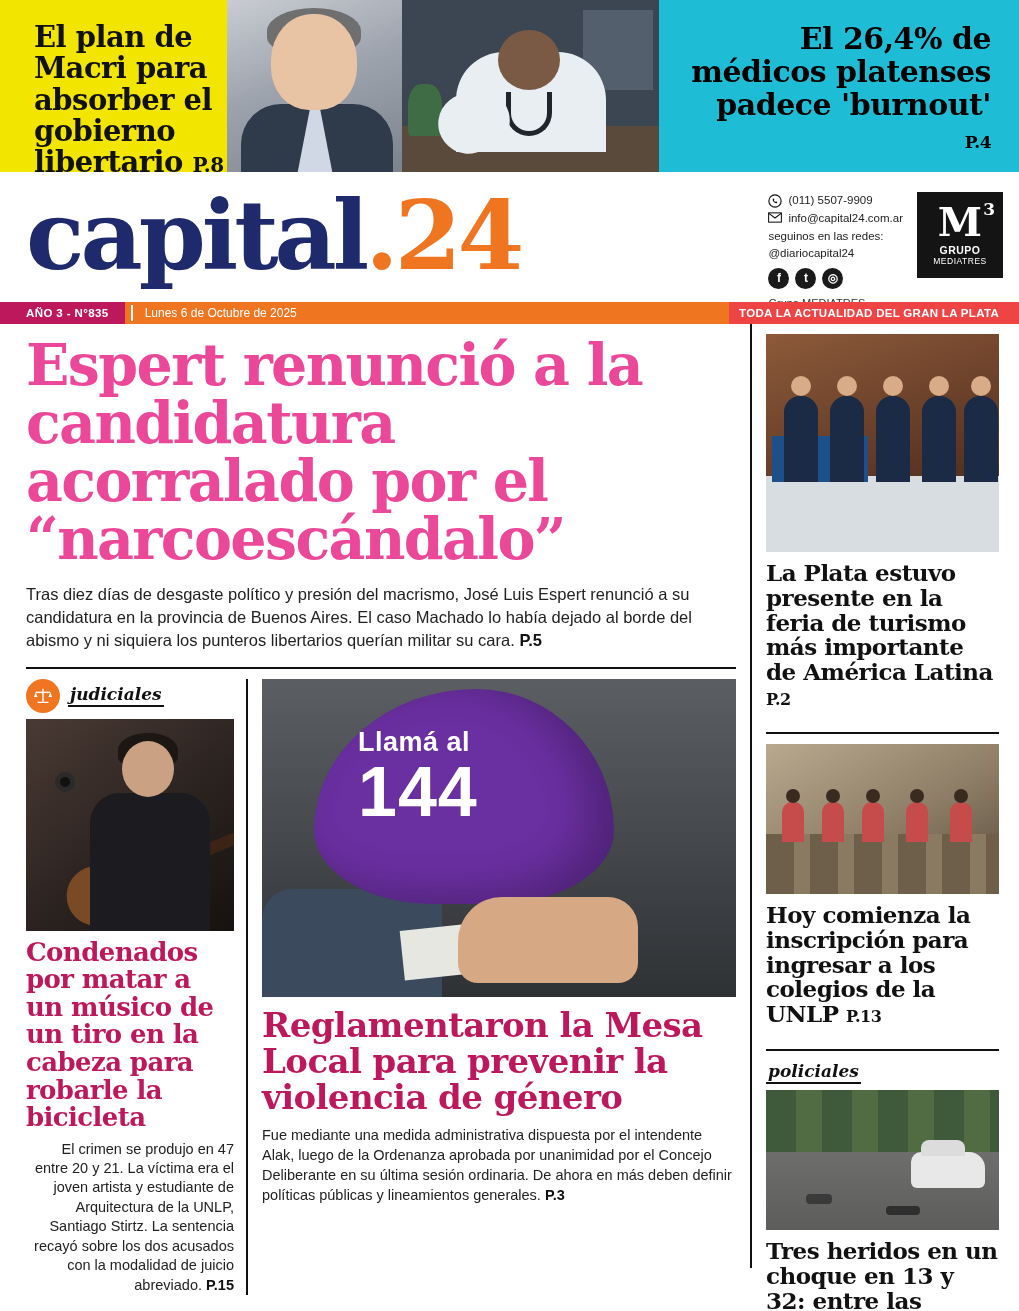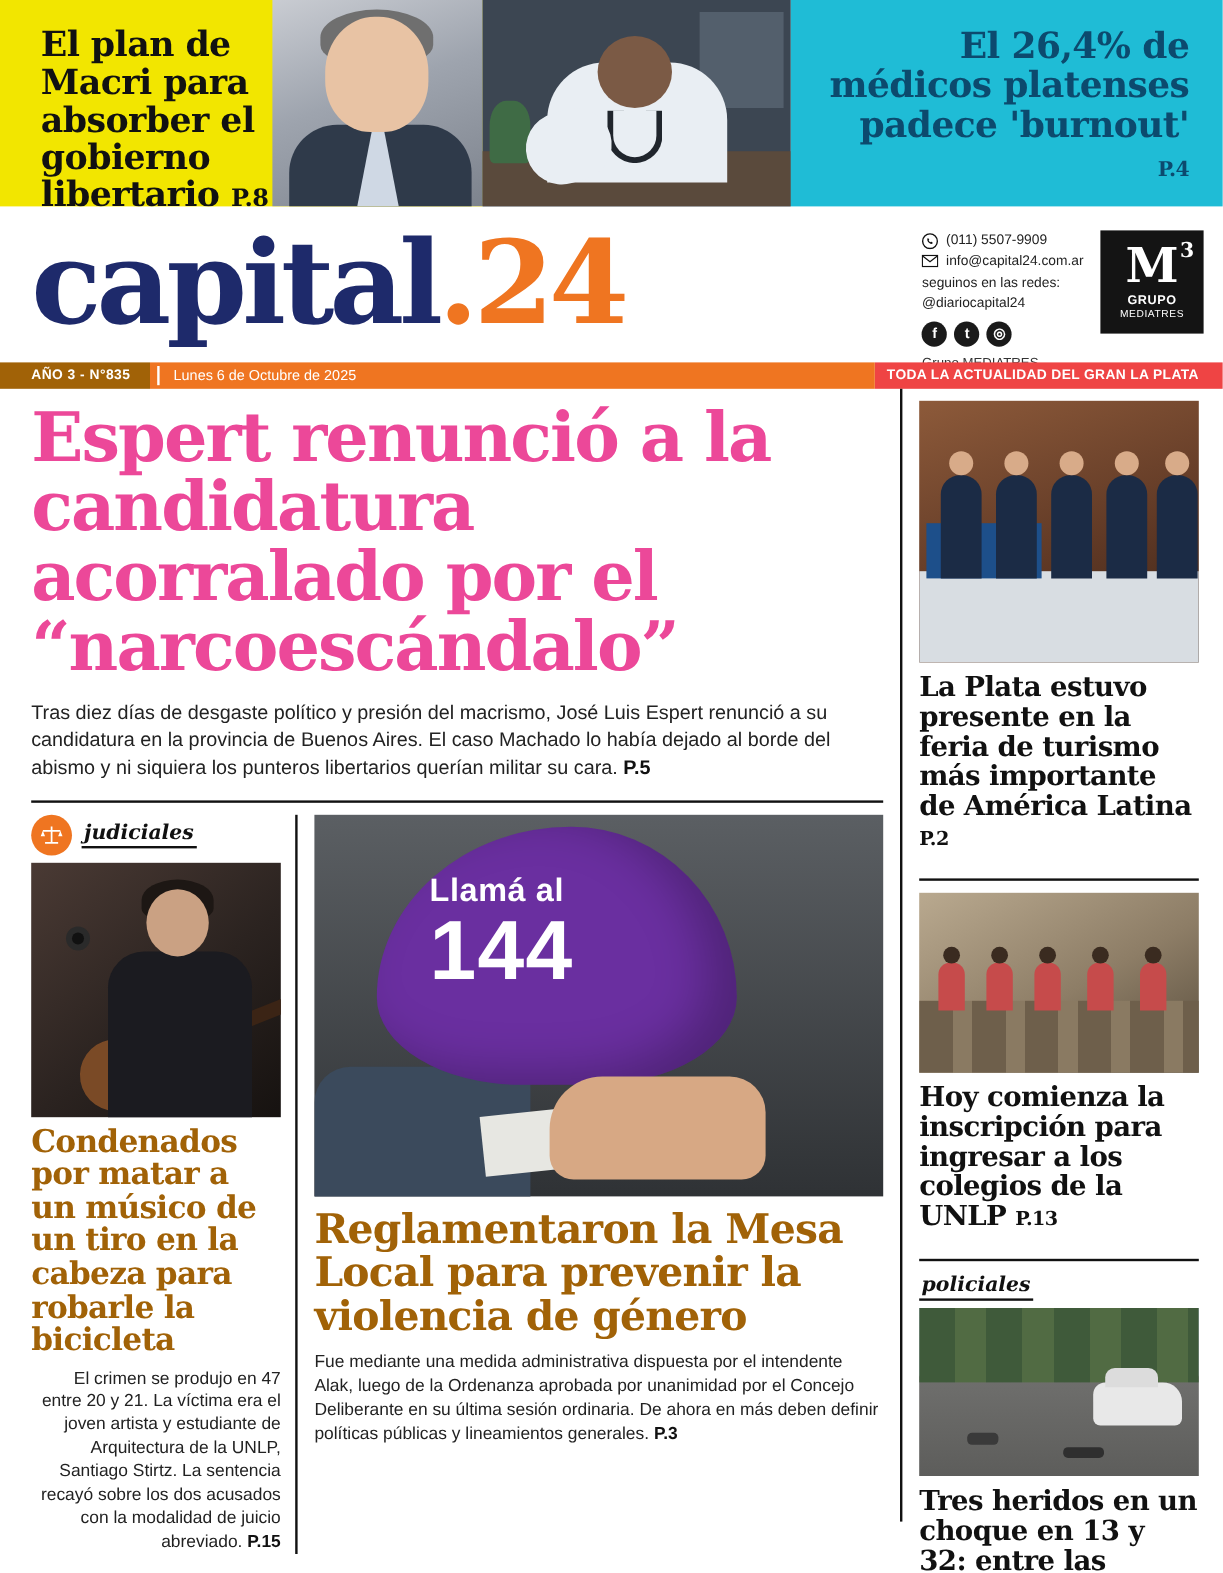--- a/index.html
+++ b/index.html
@@ -50,21 +50,21 @@
   .doc-head { position:absolute; left:96px; top:30px; width:62px; height:60px; border-radius:50%; background:#7b5a45; }
   .doc-arm { position:absolute; left:36px; top:92px; width:72px; height:60px; background:#e9eef3; border-radius:30px; transform:rotate(-16deg); }
   .doc-steth { position:absolute; left:104px; top:92px; width:46px; height:44px; border:5px solid #20252c; border-top:none; border-radius:0 0 28px 28px; }
   .doc-win { position:absolute; right:6px; top:10px; width:70px; height:80px; background:#5d6a78; opacity:.7; }
   .doc-plant { position:absolute; left:6px; top:84px; width:34px; height:52px; background:#3f6b45; border-radius:40% 40% 10% 10%; }
 
   .ts-right { flex:1; background:#1fbcd6; position:relative; }
   .ts-right-text {
     padding:22px 28px 0 32px; text-align:right;
     font-family:"DejaVu Serif", serif; font-weight:bold;
-    font-size:30px; line-height:1.1; color:#0c4a6e; letter-spacing:-0.5px;
+    font-size:30px; line-height:1.1; color:#000000; letter-spacing:-0.5px;
   }
   .ts-right-text .pg { font-size:17px; }
 
   
   .masthead { display:flex; align-items:flex-start; padding:10px 16px 0 26px; height:130px; }
   .logo {
     font-family:"DejaVu Serif", serif; font-weight:bold; font-size:96px; letter-spacing:-4px;
     line-height:1; color:#1e2a6b; padding-top:6px;
   }
   .logo .num { color:#ef7521; }
@@ -80,21 +80,21 @@
   .grupo-label { font-size:11px; color:#333; margin-top:6px; }
   .m3 { width:86px; height:86px; background:#141414; color:#fff; display:flex; flex-direction:column;
         align-items:center; justify-content:center; }
   .m3 .m { font-family:"DejaVu Serif", serif; font-weight:bold; font-size:40px; line-height:.9; position:relative; }
   .m3 .m sup { font-size:17px; position:absolute; top:-2px; right:-13px; }
   .m3 .g1 { font-size:10.5px; font-weight:bold; letter-spacing:.5px; margin-top:4px; }
   .m3 .g2 { font-size:8.5px; letter-spacing:.5px; }
 
   
   .bar { display:flex; align-items:stretch; height:22px; font-size:11.5px; font-weight:bold; }
-  .bar-left { background:#a16207; color:#fff; padding:0 16px 0 26px; display:flex; align-items:center; letter-spacing:.4px; }
+  .bar-left { background:#be185d; color:#fff; padding:0 16px 0 26px; display:flex; align-items:center; letter-spacing:.4px; }
   .bar-mid { background:#ef7521; color:#fff; flex:1; display:flex; align-items:center; padding-left:20px;
              font-weight:normal; font-size:12px; position:relative; }
   .bar-mid:before { content:""; position:absolute; left:6px; top:3px; bottom:3px; width:2px; background:#fff; }
   .bar-right { background:#ef4444; color:#fff; display:flex; align-items:center; padding:0 20px 0 10px; letter-spacing:.3px; }
 
   
   .main { display:flex; padding:0 0 0 0; height:944px; }
   .col-left { width:750px; padding:10px 14px 0 26px; }
   .col-right { width:269px; border-left:2px solid #111; padding:10px 20px 0 14px; }
 
@@ -141,21 +141,21 @@
     border-radius:54% 46% 40% 40% / 66% 66% 34% 34%;
     box-shadow: inset -24px -10px 40px rgba(0,0,0,.25);
   }
   .cap-txt1 { position:absolute; left:96px; top:48px; color:#fff; font-weight:bold; font-size:27px; letter-spacing:.5px; }
   .cap-txt2 { position:absolute; left:96px; top:78px; color:#fff; font-weight:bold; font-size:70px; letter-spacing:1px; line-height:1;text-align:center; }
   .cap-hand { position:absolute; left:196px; top:218px; width:180px; height:86px; background:#d7a884; border-radius:44px 30px 20px 20px; }
   .cap-paper { position:absolute; left:140px; top:246px; width:110px; height:50px; background:#e7e7e2; transform:rotate(-6deg); }
   .cap-arm { position:absolute; left:0; top:210px; width:180px; height:110px; background:#3b4a5c; border-radius:30px 0 0 0; }
 
   .sub-head {
-    font-family:"DejaVu Serif", serif; font-weight:bold; color:#a16207; letter-spacing:-0.6px;
+    font-family:"DejaVu Serif", serif; font-weight:bold; color:#be185d; letter-spacing:-0.6px;
   }
   .sub-left .sub-head { font-size:26px; line-height:1.06; margin-top:8px; }
   .sub-left .body { font-size:14.5px; line-height:1.34; margin-top:8px; color:#222;text-align:right; }
   .sub-right .sub-head { font-size:34px; line-height:1.06; margin-top:10px; }
   .sub-right .body { font-size:14.5px; line-height:1.38; margin-top:10px; color:#222; }
   .body .pg { font-weight:bold; color:#111; }
 
   
   .r-photo { width:100%; overflow:hidden; position:relative; }
   .r-ph1 { height:218px; background:linear-gradient(160deg,#8d5a3a 0%,#5d3724 60%,#3a2518 100%); }

